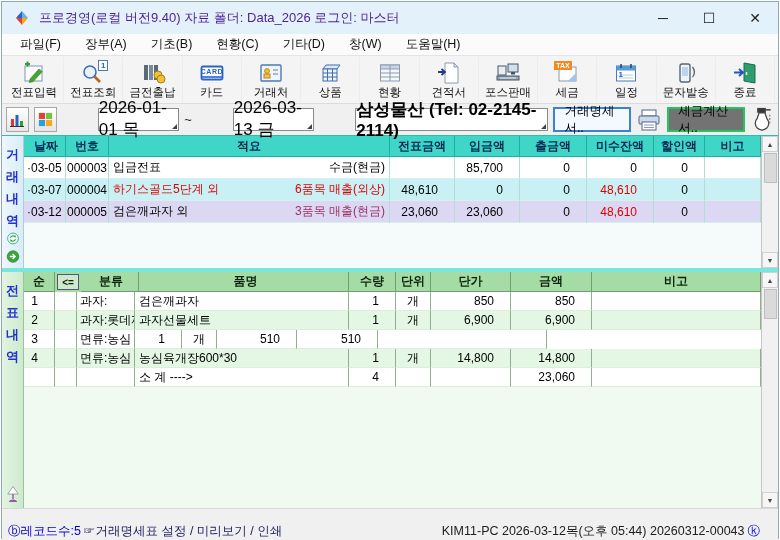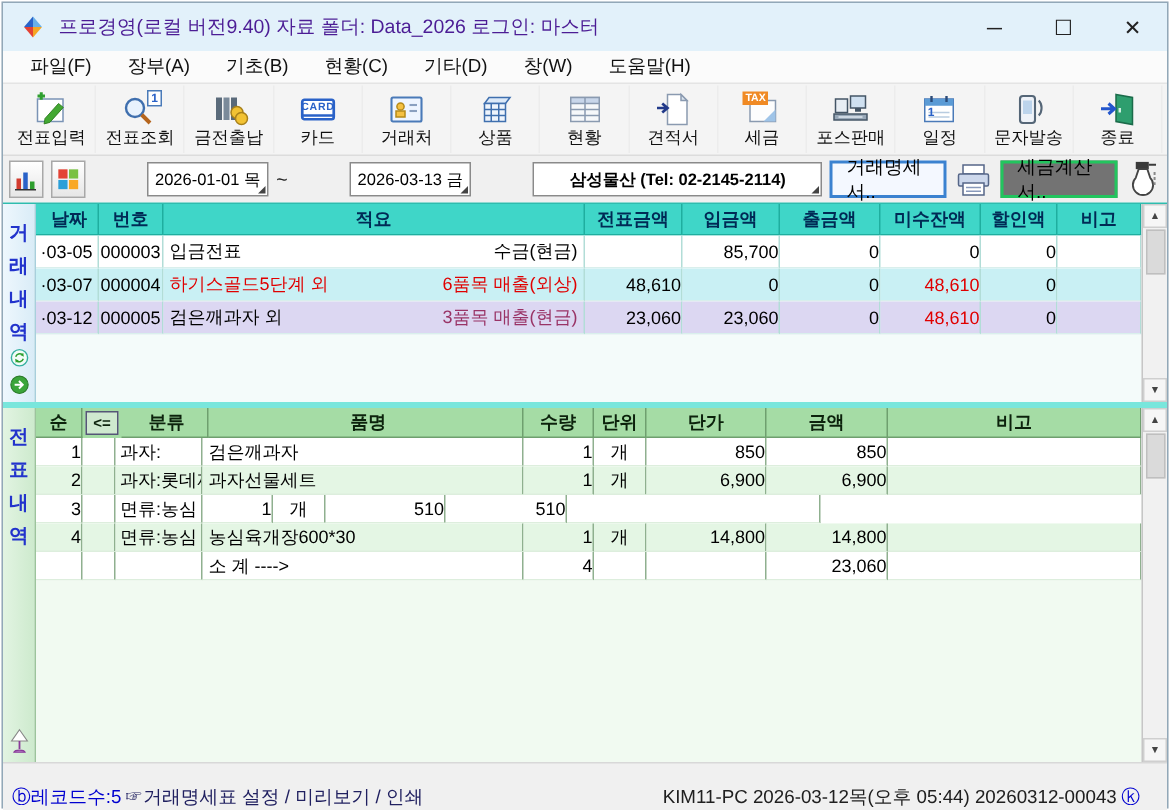--- a/index.html
+++ b/index.html
@@ -25,21 +25,21 @@
   .tbtn .lbl { font-size:11.5px; color:#101010; line-height:13px; }
   .badge { position:absolute; font-weight:bold; pointer-events:none; }
   .badge.b-one { top:0px; right:-1px; background:#fff; border:1px solid #4a7ab8; color:#2a62c8; font-size:8px; line-height:9px; padding:0 2px; }
   .badge.b-card { top:8px; left:3px; color:#2a62c8; font-size:7px; letter-spacing:.5px; }
   .badge.b-tax { top:1px; left:1px; background:#f08a24; color:#fff; font-size:7px; padding:0 2px; line-height:9px; }
   .badge.b-cal { top:10px; left:6px; color:#2a62c8; font-size:8px; }
 
   
   .filterbar { height:31px; background:#f0f0f0; display:flex; align-items:center; padding:0 4px; gap:5px; flex:0 0 auto; }
   .sq-btn { width:28px; height:25px; background:linear-gradient(#ffffff,#e6e6e6); border:1px solid #a8a8a8; display:flex; align-items:center; justify-content:center; }
-  .field { height:23px; background:#fff; border:1px solid #8a8a8a; display:flex; align-items:center; justify-content:center; position:relative; font-size:11px;margin-left:36px; }
+  .field { height:23px; background:#fff; border:1px solid #8a8a8a; display:flex; align-items:center; justify-content:center; position:relative; font-size:17px;margin-left:36px; }
   .field::after { content:""; position:absolute; right:1px; bottom:1px; border-left:5px solid transparent; border-bottom:5px solid #444; }
   .f-date { width:101px; }
   .f-co { width:240px; font-weight:bold; }
   .tilde { font-size:13px; color:#222; }
   .push-btn { height:25px; padding:0 9px; background:#737373; border:2px solid #22c55e; font-size:12.5px; display:flex; align-items:center; }
   .push-btn.focused { border:2px solid #3b82d0; background:#f4f8ff; }
   .icon-btn { width:30px; height:26px; display:flex; align-items:center; justify-content:center; }
   .spray-wrap { margin-left:auto; }
 
   
@@ -60,21 +60,21 @@
   .uhead { height:21px; display:flex; background:#3fd6c8; color:#002a55; font-weight:bold; flex:0 0 auto; }
   .uhead .hc { border-right:1px solid #1fae9f; border-bottom:1px solid #1fae9f; display:flex; align-items:center; justify-content:center; font-size:12px; }
   .urow { height:22px; display:flex; background:#fff; flex:0 0 auto; }
   .urow .uc { border-right:1px solid #b2ddd7; border-bottom:1px solid #d9efec; display:flex; align-items:center; font-size:12px; overflow:hidden; white-space:nowrap; }
   .bg-cyan { background:#c9f0f4; }
   .bg-lav { background:#dcd7f2; }
   .c-date { width:42px; padding-left:3px; }
   .c-no { width:43px; justify-content:center; }
   .c-desc { flex:1; padding:0 4px; justify-content:space-between; }
   .c-amt { width:65px; } .c-in { width:65px; } .c-out { width:67px; } .c-bal { width:67px; } .c-disc { width:51px; } .c-note { width:56px; }
-  .num { justify-content:flex-end !important; padding-right:0; }
+  .num { justify-content:flex-end !important; padding-right:16px; }
   .red { color:#e00000; }
   .magenta { color:#993366; }
   .ufill { flex:1; background:#f4fbfa; }
 
   
   .lhead { height:20px; display:flex; background:#a5dca5; color:#0c220c; font-weight:bold; flex:0 0 auto; }
   .lhead .hc { border-right:1px solid #6f9f6f; border-bottom:1px solid #6f9f6f; display:flex; align-items:center; justify-content:center; font-size:12px; }
   .lhead .hc.btnlike { background:#cfe9cf; border:1px solid #557; margin:2px; font-size:10px; flex:0 0 auto; }
   .lrow { height:19px; display:flex; background:#fff; flex:0 0 auto; }
   .lrow .lc { border-right:1px solid #8fb08f; border-bottom:1px solid #ddeedd; display:flex; align-items:center; font-size:12px; overflow:hidden; white-space:nowrap; }
@@ -222,39 +222,39 @@
           <path d="M18 3v4h4z" fill="#dbe4ee" stroke="#8a9ab0"></path>
           <path d="M2 12h6M5.5 9l3.5 3-3.5 3" fill="none" stroke="#223a8a" stroke-width="1.8"></path>
         </svg>
       </span>
       <span class="lbl">견적서</span>
     </div>
 
     <div class="tbtn">
       <span class="ic">
         <svg viewBox="0 0 26 26" width="26" height="26">
-          <rect x="5" y="7" width="17" height="14" fill="#fdfdfd" stroke="#8a9ab0"></rect>
-          <polygon points="14,21 22,13 22,21" fill="#9fc4e8"></polygon>
-        </svg>
-        <span class="badge b-tax">TAX</span>
-      </span>
-      <span class="lbl">세금</span>
-    </div>
-
-    <div class="tbtn">
-      <span class="ic">
-        <svg viewBox="0 0 26 26" width="26" height="26">
           <rect x="13" y="4" width="10" height="8" fill="#cfe0f0" stroke="#445566"></rect>
           <rect x="16" y="12" width="4" height="2.5" fill="#445566"></rect>
           <rect x="3" y="6" width="8" height="9" fill="#e8eef4" stroke="#445566"></rect>
           <rect x="2" y="16" width="22" height="4" fill="#98a8b8" stroke="#445566"></rect>
           <line x1="5" y1="18" x2="21" y2="18" stroke="#e0e8f0"></line>
         </svg>
       </span>
       <span class="lbl">포스판매</span>
+    </div>
+
+    <div class="tbtn">
+      <span class="ic">
+        <svg viewBox="0 0 26 26" width="26" height="26">
+          <rect x="5" y="7" width="17" height="14" fill="#fdfdfd" stroke="#8a9ab0"></rect>
+          <polygon points="14,21 22,13 22,21" fill="#9fc4e8"></polygon>
+        </svg>
+        <span class="badge b-tax">TAX</span>
+      </span>
+      <span class="lbl">세금</span>
     </div>
 
     <div class="tbtn">
       <span class="ic">
         <svg viewBox="0 0 26 26" width="26" height="26">
           <rect x="3.5" y="6" width="19" height="15" fill="#fff" stroke="#4a7ab8"></rect>
           <rect x="3.5" y="6" width="19" height="4.5" fill="#5b9bd5"></rect>
           <line x1="8" y1="4" x2="8" y2="8" stroke="#2a4a78" stroke-width="1.6"></line>
           <line x1="18" y1="4" x2="18" y2="8" stroke="#2a4a78" stroke-width="1.6"></line>
           <line x1="6" y1="15" x2="20" y2="15" stroke="#b8cce0"></line>

